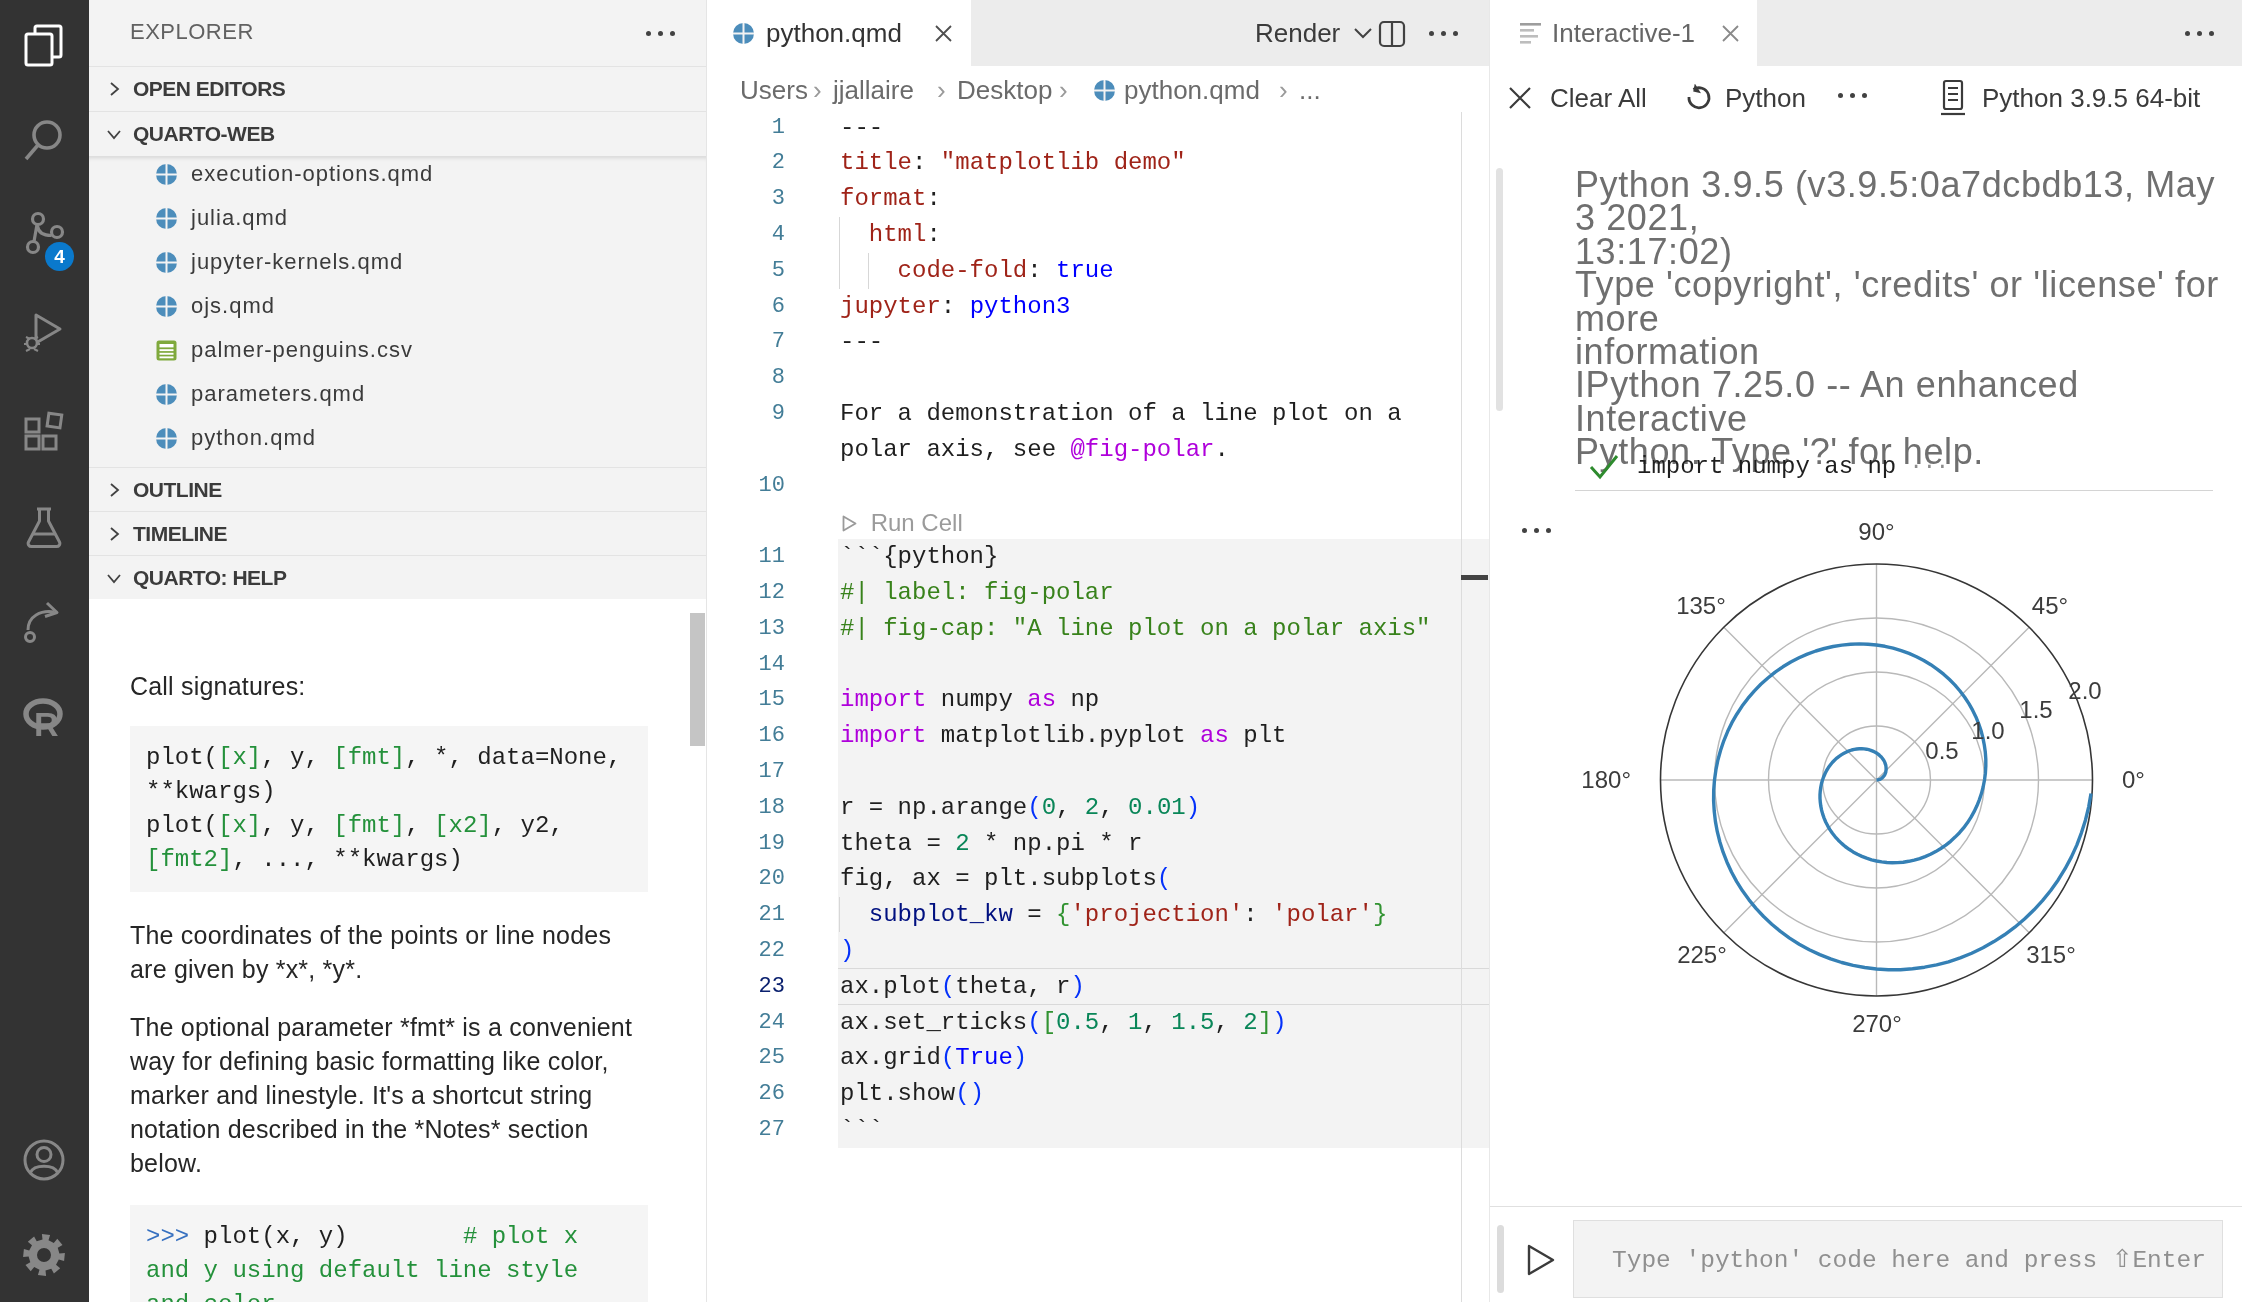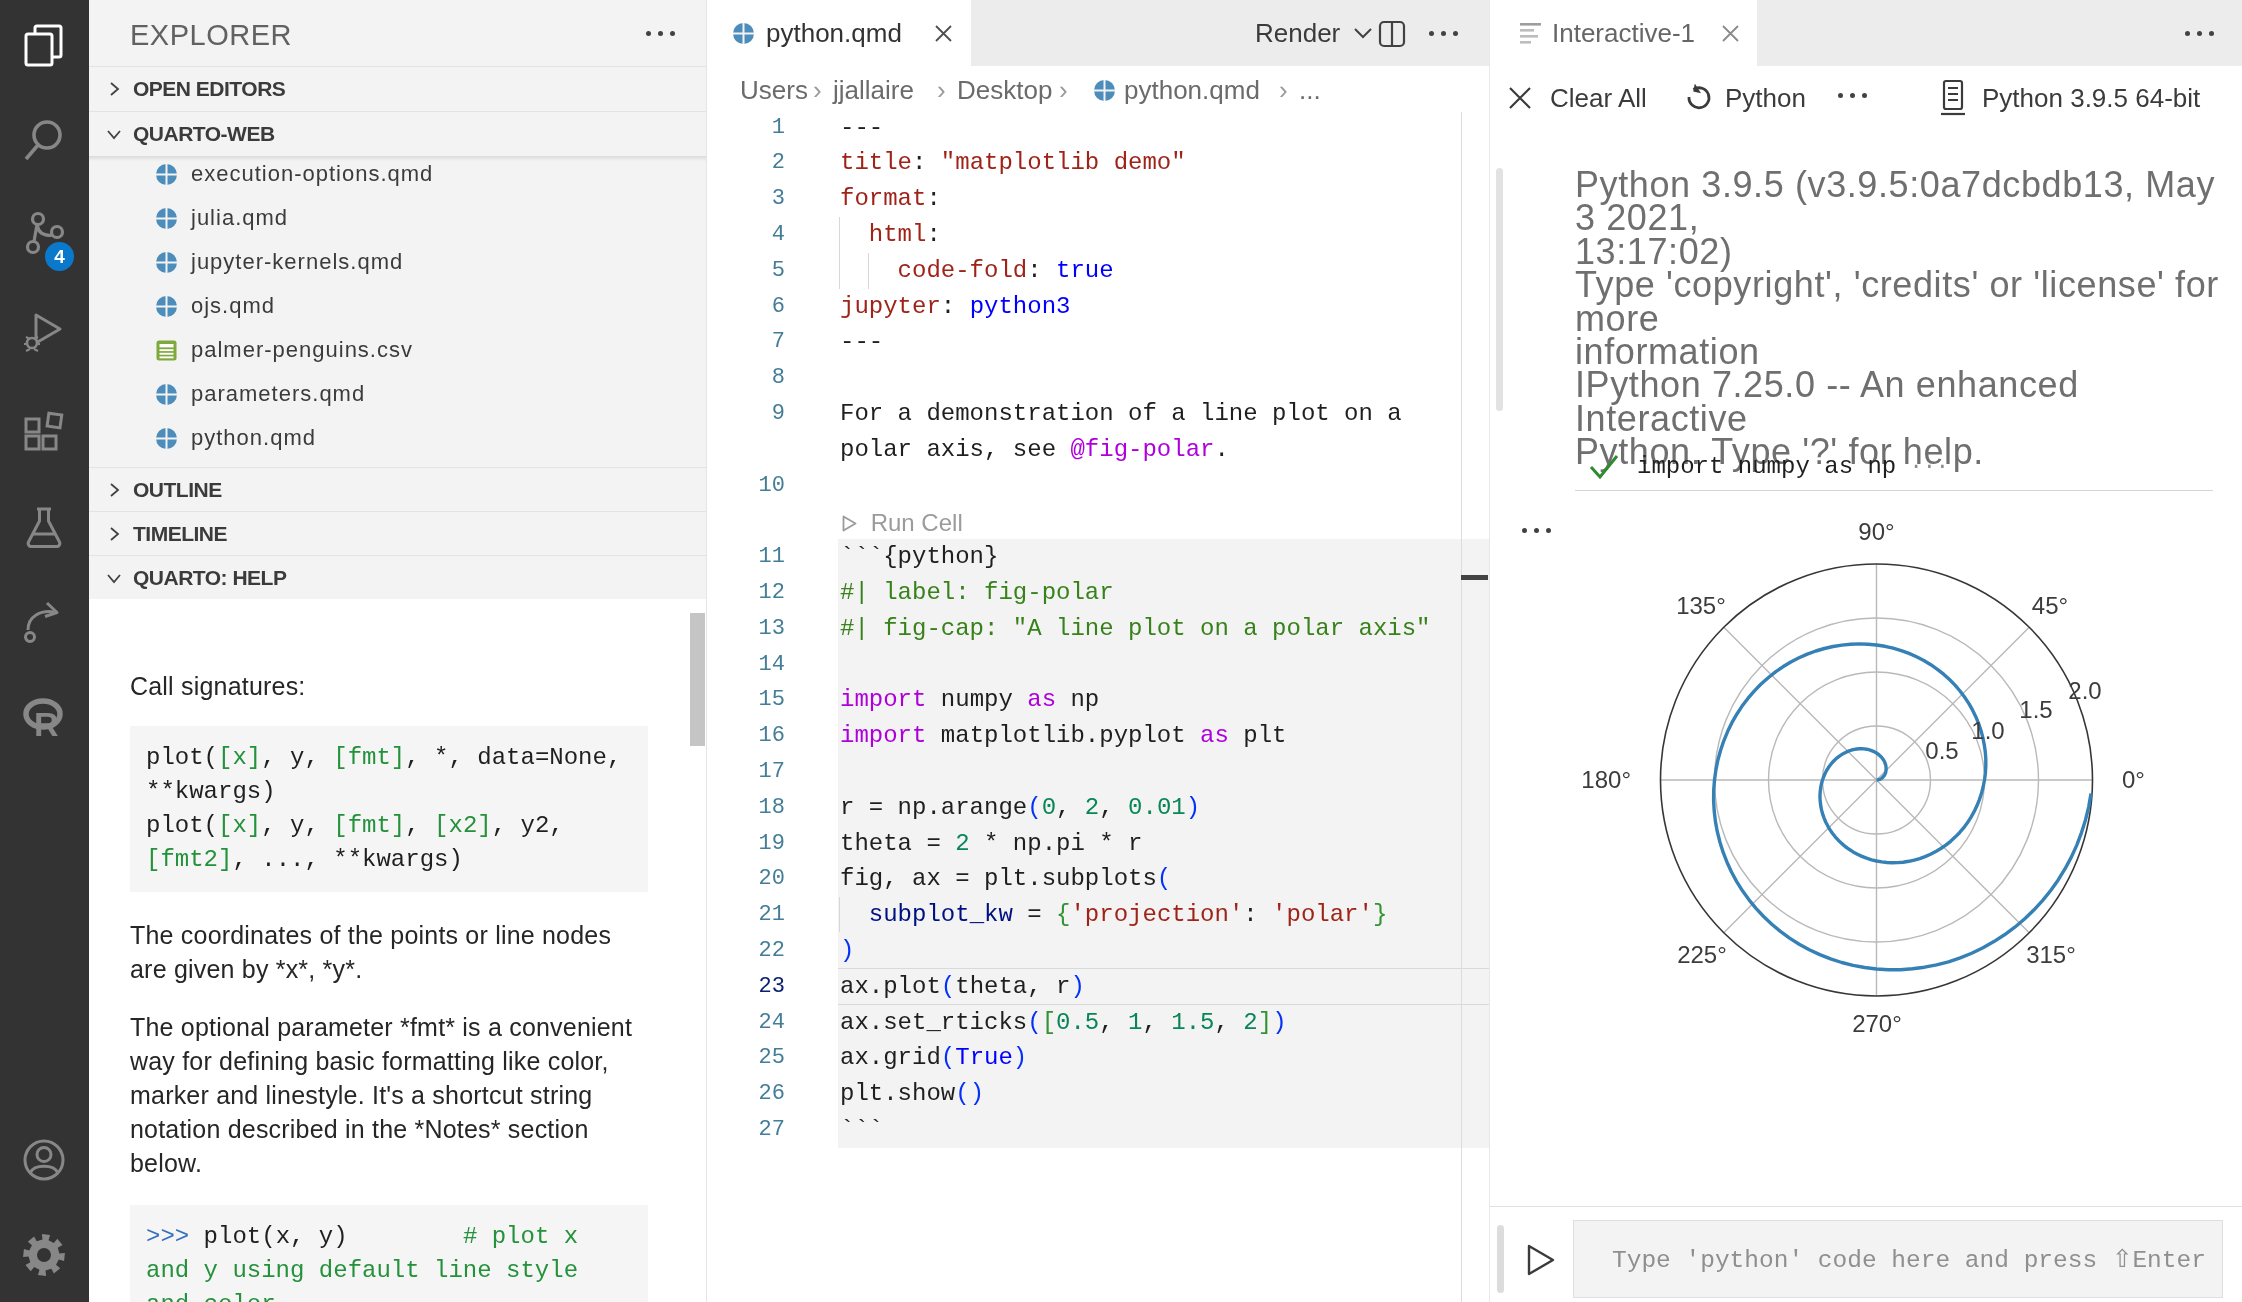--- a/index.html
+++ b/index.html
@@ -110,21 +110,21 @@
     <circle cx="23" cy="23" r="19" fill="none" stroke="#878787" stroke-width="3"></circle>
     <circle cx="23" cy="17.5" r="7" fill="none" stroke="#878787" stroke-width="3"></circle>
     <path d="M9.5 35.5 c3.5-8.5 23.5-8.5 27 0" fill="none" stroke="#878787" stroke-width="3"></path>
   </svg>
   <svg class="abs" style="left:21px;top:1232px" width="46" height="46" viewBox="0 0 46 46">
     <path d="M20.9 2.1 L29.1 2.9 L27.5 8.2 L32.8 11.0 L36.3 6.8 L41.5 13.1 L36.7 15.7 L38.4 21.5 L43.9 20.9 L43.1 29.1 L37.8 27.5 L35.0 32.8 L39.2 36.3 L32.9 41.5 L30.3 36.7 L24.5 38.4 L25.1 43.9 L16.9 43.1 L18.5 37.8 L13.2 35.0 L9.7 39.2 L4.5 32.9 L9.3 30.3 L7.6 24.5 L2.1 25.1 L2.9 16.9 L8.2 18.5 L11.0 13.2 L6.8 9.7 L13.1 4.5 L15.7 9.3 L21.5 7.6 Z M30.0 23.0 A7 7 0 1 0 16.0 23.0 A7 7 0 1 0 30.0 23.0 Z" fill="#878787" fill-rule="evenodd"></path>
   </svg>
 </div>
 
 <div id="sbar" class="abs">
-  <div class="abs" style="left:41px;top:19px;font-size:29px;color:#616161;letter-spacing:.5px">EXPLORER</div>
+  <div class="abs" style="left:41px;top:19px;font-size:22px;color:#616161;letter-spacing:.5px">EXPLORER</div>
   <div class="dots abs" style="left:557px;top:31px">
       <i></i>
       <i></i>
       <i></i>
     </div>
   <div class="shead" style="top:66px">
     <svg class="chev" width="18" height="18" viewBox="0 0 18 18">
         <path d="M6 3 L13 9 L6 15" fill="none" stroke="#424242" stroke-width="1.8"></path>
       </svg>
     <div class="lbl">OPEN EDITORS</div>

